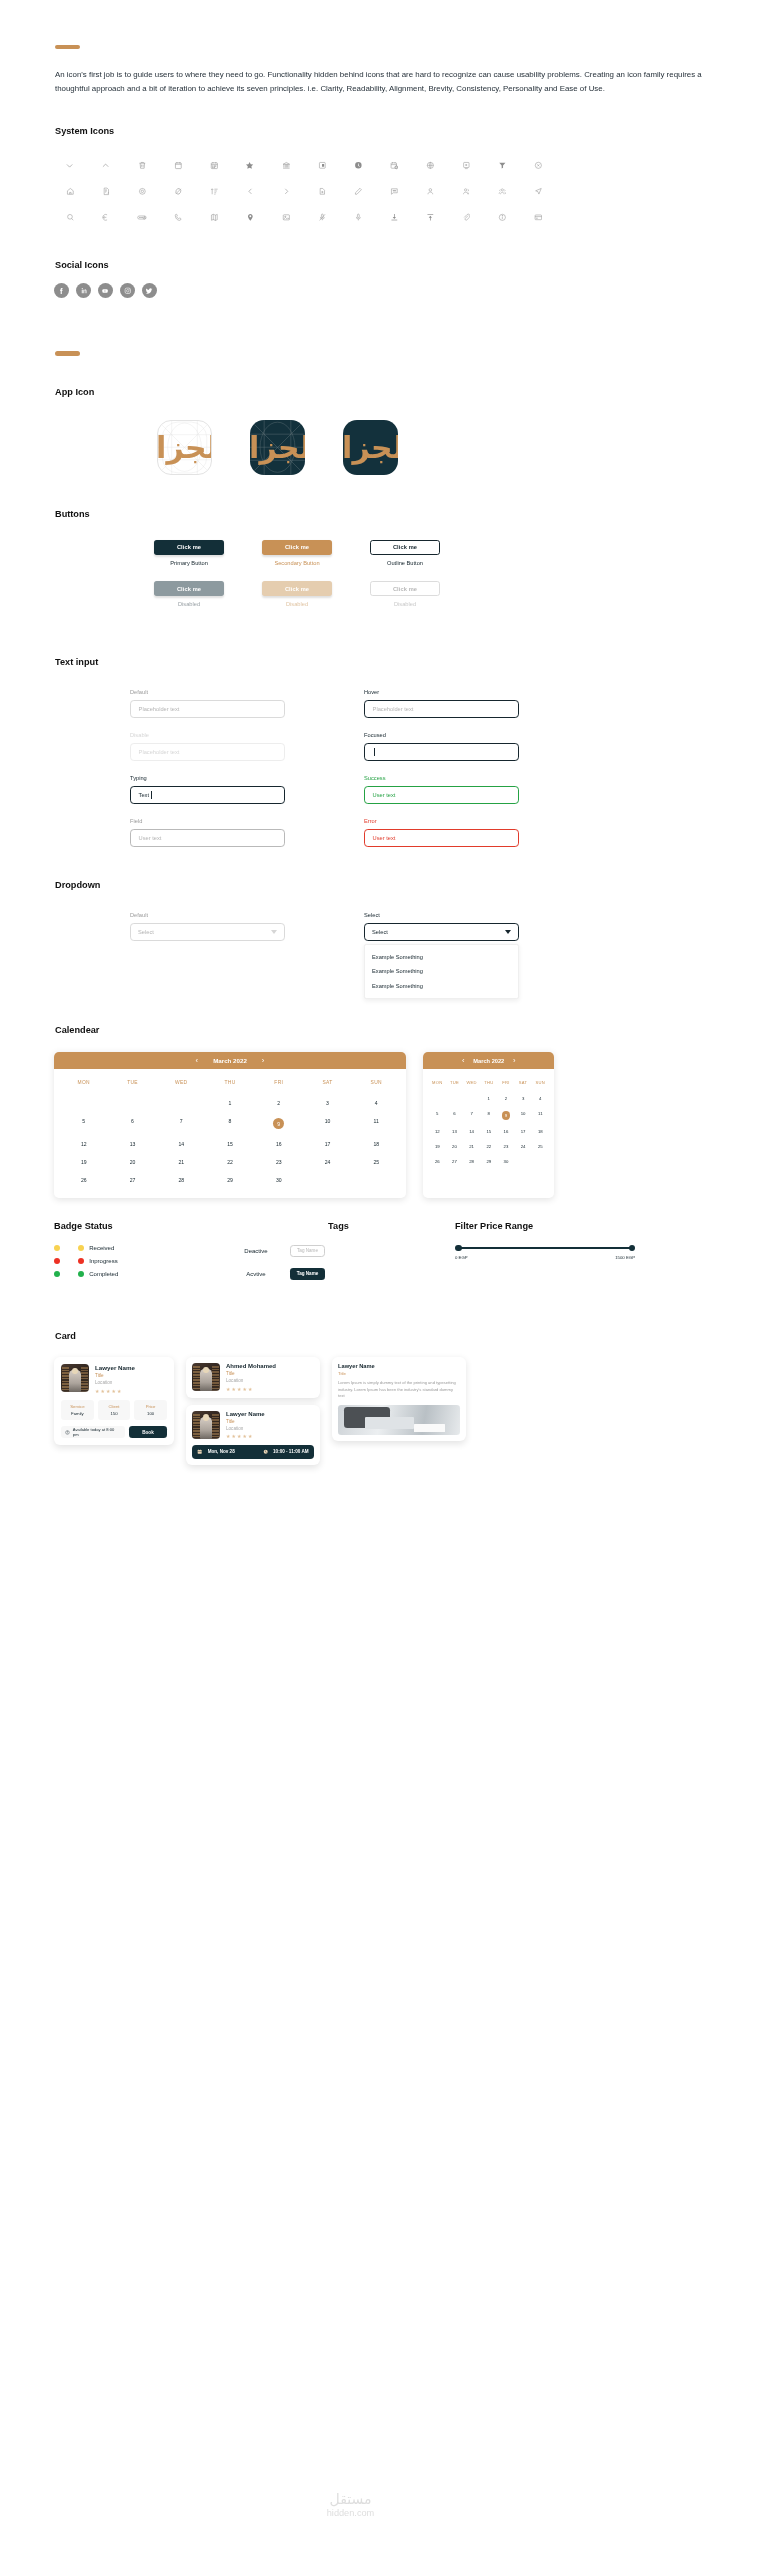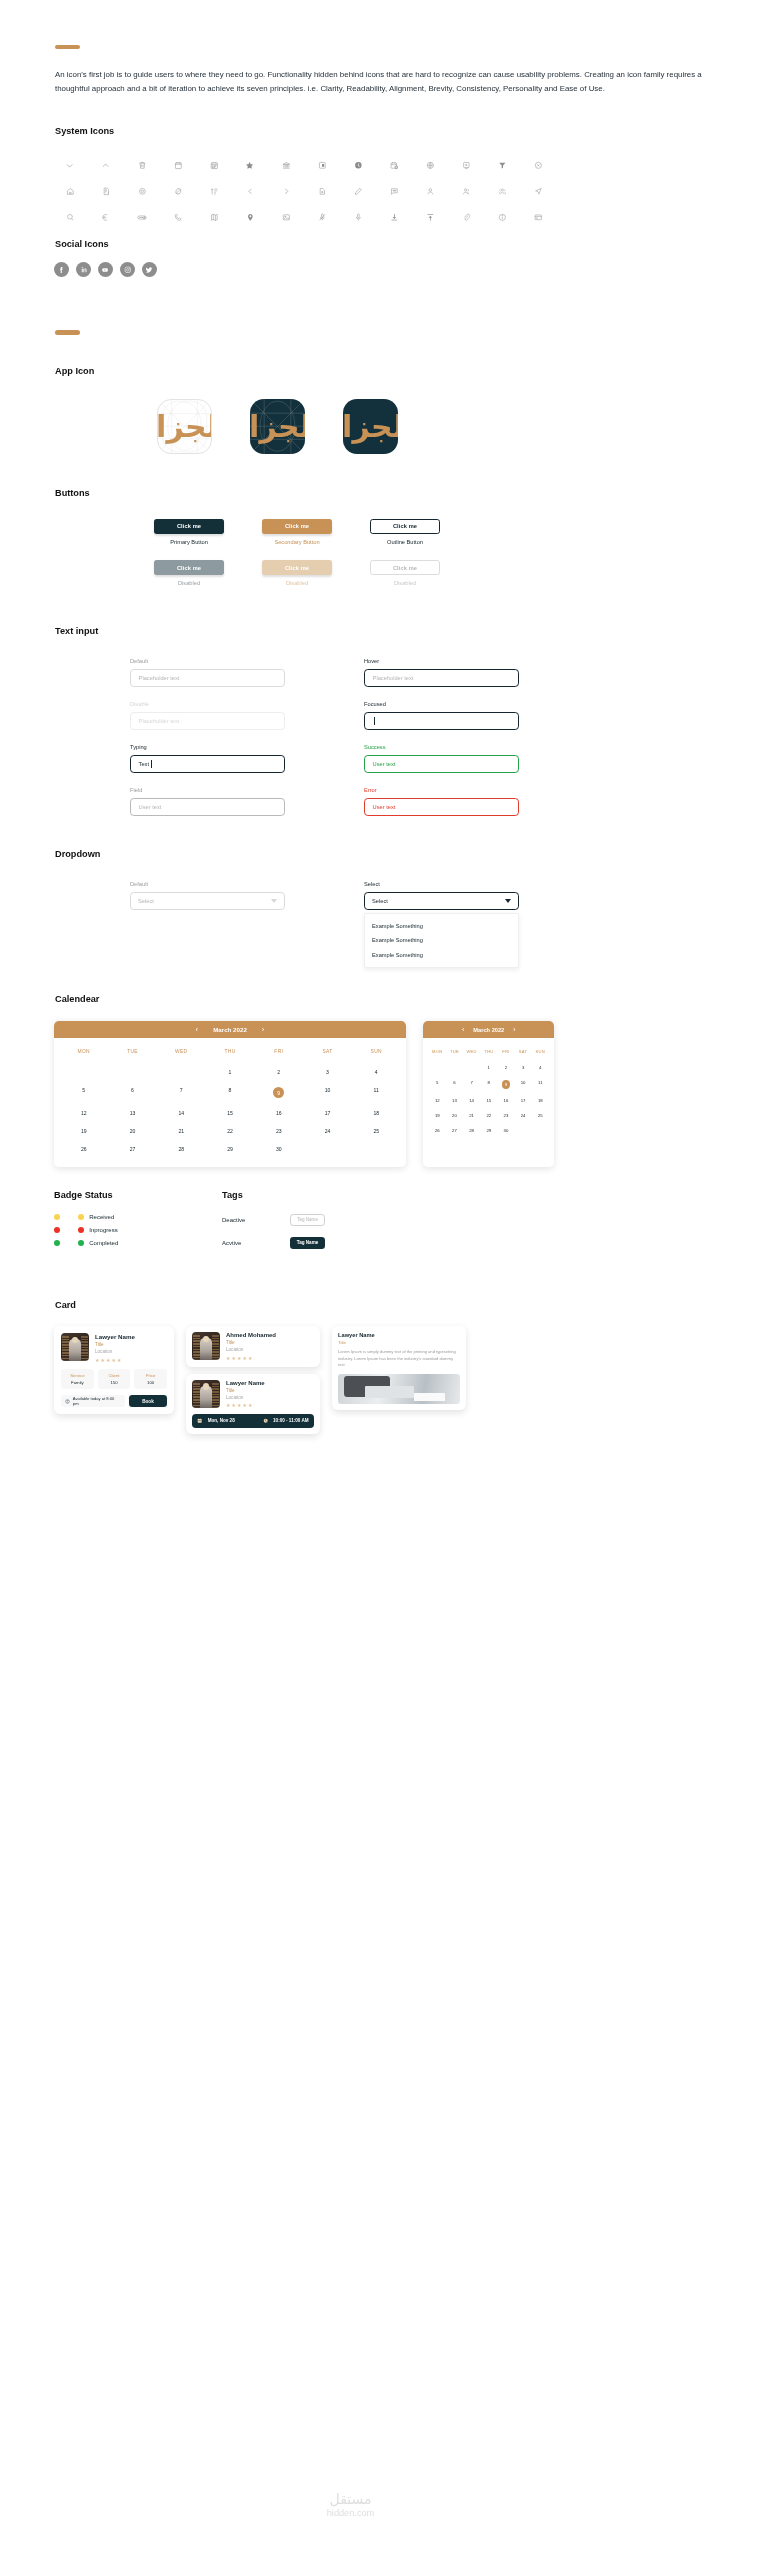--- a/index.html
+++ b/index.html
@@ -138,21 +138,21 @@
     display:inline-flex;align-items:center;justify-content:center;
     width:11px;height:11px;border-radius:50%;background:#c89156;color:#fff;
   }
   .cal.narrow .dow{ font-size:4.1px; padding:2.7px 0 6.5px 0;}
   .cal.narrow .day{ font-size:4.3px; padding:4.9px 0; }
   .cal.narrow .day.sel span{ width:8.7px;height:8.7px; }
 
   
   .three-col{ display:flex; margin-left:54px; }
   .col-badge{ width:168px; }
-  .col-tags{ width:233px; }
+  .col-tags{ width:233px;text-align:center; }
   .col-range{ width:233px; }
   .mini-head{ font-size:9.2px;font-weight:700;color:#111;margin-bottom:14px; }
   .badge-row{ display:flex;align-items:center;gap:18.4px;margin-bottom:7px; }
   .dot{ width:6px;height:6px;border-radius:50%; }
   .badge-label{ font-size:6px;color:#16262e; }
   .badge-pair{ display:flex;align-items:center;gap:4.9px; }
 
   .tag-row{ display:flex;align-items:center;margin-bottom:11px; }
   .tag-name{ font-size:6px;color:#16262e;width:68px; }
   .tag{
@@ -523,21 +523,21 @@
             <svg width="8.7" height="8.7" viewBox="0 0 24 24" fill="none" stroke="currentColor" stroke-width="1.4">
               <rect x="3" y="5.5" width="18" height="13" rx="2"></rect>
               <path d="M3 10h18"></path>
               <rect x="6" y="13" width="4" height="2" rx=".6" fill="currentColor" stroke="none"></rect>
             </svg>
           </div>
       </div>
     </div>
   </div>
 
-  <div style="margin-top:9px;">
+  <div style="margin-top:30px;">
     <div class="sub-head">Social Icons</div>
     <div class="social-row" style="margin-top:13px;">
       <div class="social">
           <svg width="8.1" height="8.1" viewBox="0 0 24 24" fill="#fff">
             <path d="M14.2 8.3V6.6c0-.8.2-1.2 1.3-1.2h1.4V2.8h-2.3c-2.8 0-3.7 1.3-3.7 3.6v1.9H9v2.8h1.9V21h3.3v-9.9h2.3l.3-2.8z"></path>
           </svg>
         </div>
       <div class="social">
           <svg width="7.6" height="7.6" viewBox="0 0 24 24" fill="#fff">
             <path d="M5.6 8.4h3v11h-3zM7.1 3.2a1.8 1.8 0 110 3.6 1.8 1.8 0 010-3.6zM10.6 8.4h2.9v1.5c.5-.9 1.6-1.8 3.3-1.8 3.1 0 3.7 2 3.7 4.8v6.5h-3v-5.8c0-1.4 0-3.1-1.9-3.1s-2.1 1.5-2.1 3v5.9h-2.9z"></path>
@@ -619,21 +619,21 @@
         <div class="btn d-secondary">Click me</div>
         <div class="btn-cap dis2">Disabled</div>
       </div>
       <div class="btn-col">
         <div class="btn d-outline">Click me</div>
         <div class="btn-cap dis3">Disabled</div>
       </div>
     </div>
   </div>
 
-  <div style="margin-top:40px;">
+  <div style="margin-top:50px;">
     <div class="sub-head">Text input</div>
     <div class="fields" style="margin-top:22px;">
       <div class="field-row">
         <div class="field">
           <span class="flabel">Default</span>
           <div class="fbox">Placeholder text</div>
         </div>
         <div class="field">
           <span class="flabel dark">Hover</span>
           <div class="fbox hover">Placeholder text</div>
@@ -848,20 +848,32 @@
       <div class="tag-row">
         <span class="tag-name">Deactive</span>
         <span class="tag deactive">Tag Name</span>
       </div>
       <div class="tag-row">
         <span class="tag-name">Acvtive</span>
         <span class="tag active">Tag Name</span>
       </div>
     </div>
 
+    <div class="col-range">
+      <div class="mini-head">Filter Price Range</div>
+      <div class="slider">
+        <div class="track"></div>
+        <div class="knob l"></div>
+        <div class="knob r"></div>
+      </div>
+      <div class="slider-labels">
+        <span>0 EGP</span>
+        <span>1500 EGP</span>
+      </div>
+    </div>
   </div>
 
   <div style="margin-top:40px;">
     <div class="sub-head">Card</div>
     <div class="cards" style="margin-top:16.3px;">
 
       <div class="card card1">
         <div class="card-top">
           <div class="thumb">
             <div class="shelf"></div>

